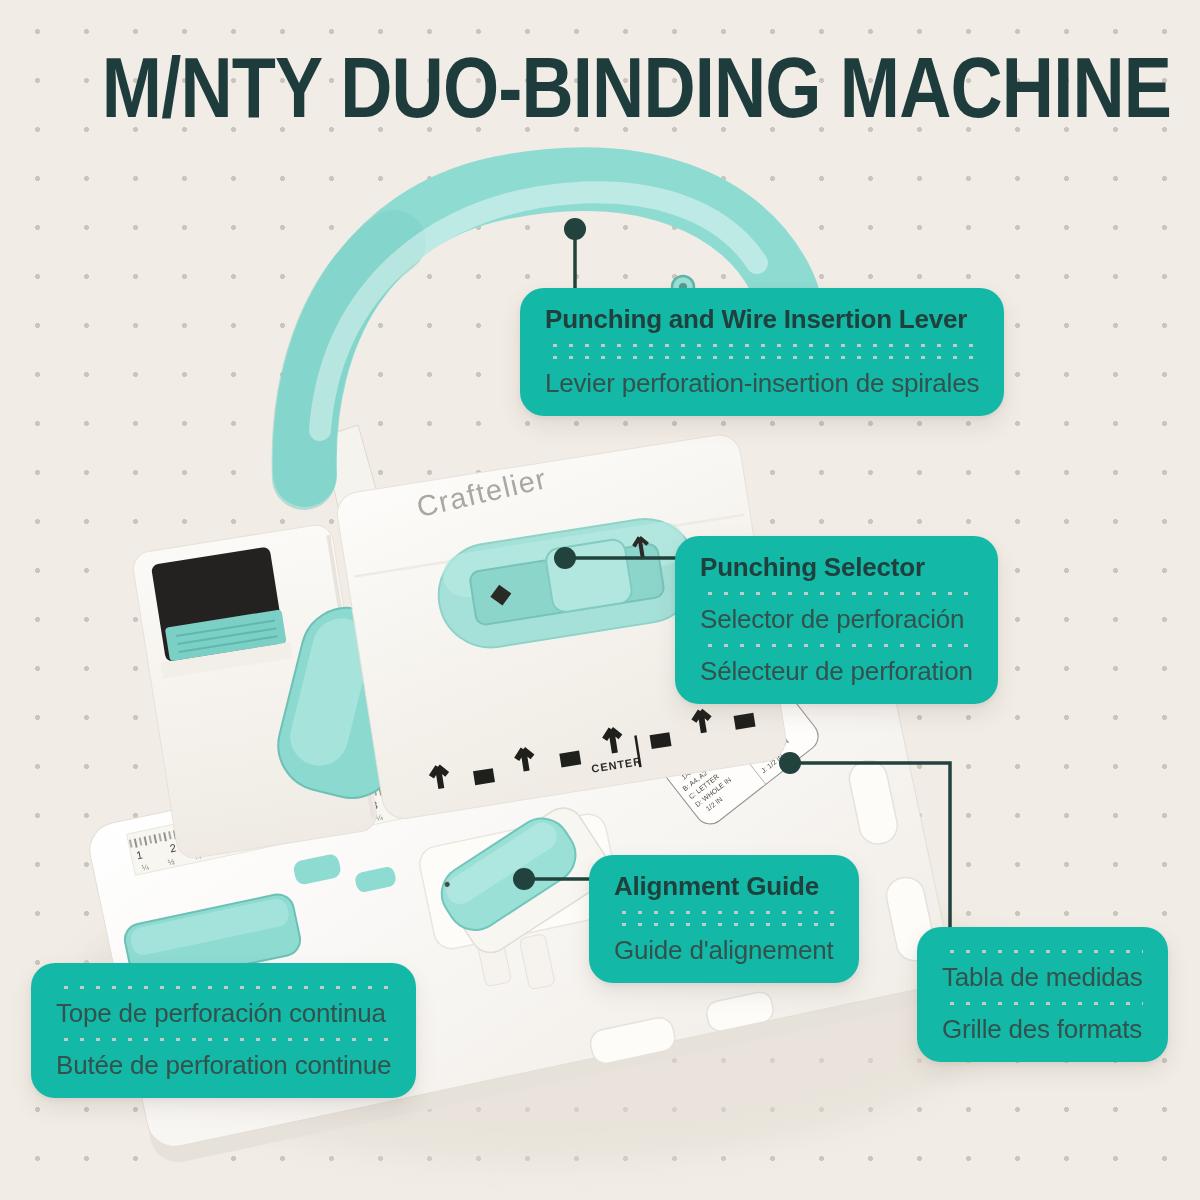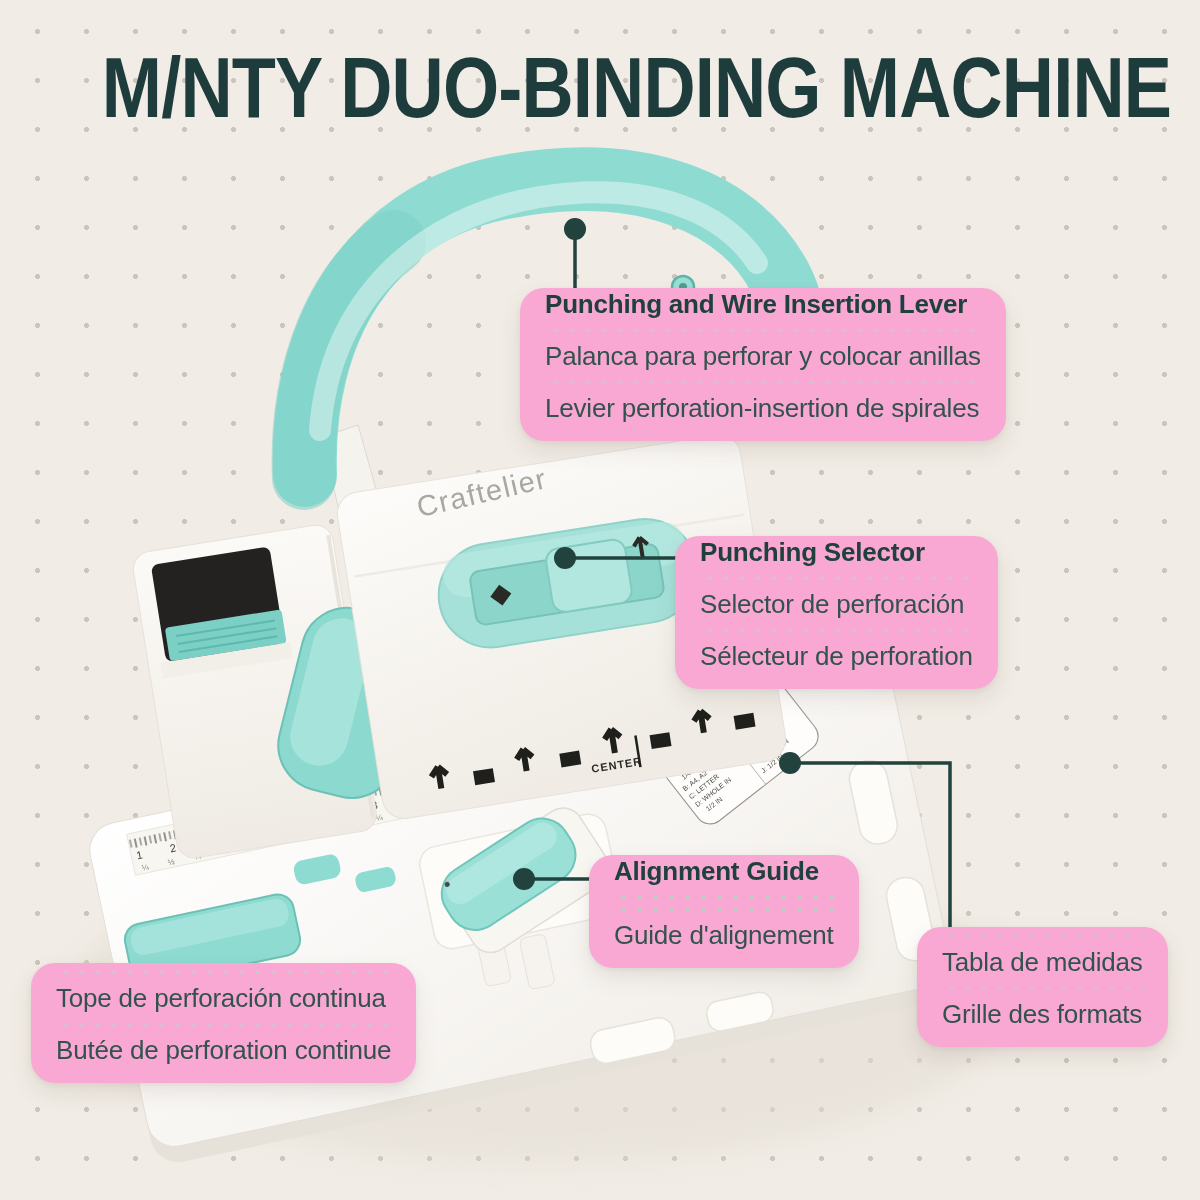--- a/index.html
+++ b/index.html
@@ -10,23 +10,23 @@
     background-size:49px 49px;background-position:13px 7px;
     font-family:"Liberation Sans",sans-serif;
   }
   .title-wrap{position:absolute;left:0;top:44px;width:1116px;text-align:center;z-index:5;}
   .title{
     display:inline-block;white-space:nowrap;font-weight:700;font-size:86px;line-height:86px;
     color:#1d3c3b;transform:scaleX(0.84);transform-origin:center;letter-spacing:-1px;
   }
   .machine-svg{position:absolute;left:0;top:0;width:1200px;height:1200px;z-index:1;}
   .card{
-    position:absolute;background:#f9a8d4;border-radius:24px;
+    position:absolute;background:#14b8a6;border-radius:24px;
     box-shadow:0 10px 22px rgba(96,84,70,.12),0 2px 5px rgba(96,84,70,.08);
-    padding:0 25px 16px 25px;z-index:10;white-space:nowrap;
+    padding:15px 25px 16px 25px;z-index:10;white-space:nowrap;
   }
   .card h3{margin:0;font-size:26px;line-height:33px;font-weight:700;color:#1f403c;letter-spacing:-.2px;}
   .card p{margin:0;font-size:26px;line-height:33px;font-weight:400;color:#33524d;letter-spacing:-.2px;}
   .card .sep{
     height:5px;margin:7px 0;
     background-image:radial-gradient(circle,#c3cac7 1.8px,transparent 2px);
     background-size:16px 5px;background-repeat:repeat-x;background-position:2px center;
   }
   svg text{font-family:"Liberation Sans",sans-serif;}
 </style>
@@ -191,21 +191,20 @@
     <circle cx="575" cy="229" r="11" fill="#21423d" stroke="none"></circle>
     <circle cx="565" cy="558" r="11" fill="#21423d" stroke="none"></circle>
     <circle cx="524" cy="879" r="11" fill="#21423d" stroke="none"></circle>
     <circle cx="790" cy="763" r="11" fill="#21423d" stroke="none"></circle>
   </g>
 </svg>
 
 <div class="card" style="left:520px;top:288px;">
   <h3>Punching and Wire Insertion Lever</h3>
   <div class="sep"></div>
-  <p>Palanca para perforar y colocar anillas</p>
   <div class="sep"></div>
   <p>Levier perforation-insertion de spirales</p>
 </div>
 
 <div class="card" style="left:675px;top:536px;">
   <h3>Punching Selector</h3>
   <div class="sep"></div>
   <p>Selector de perforación</p>
   <div class="sep"></div>
   <p>Sélecteur de perforation</p>

